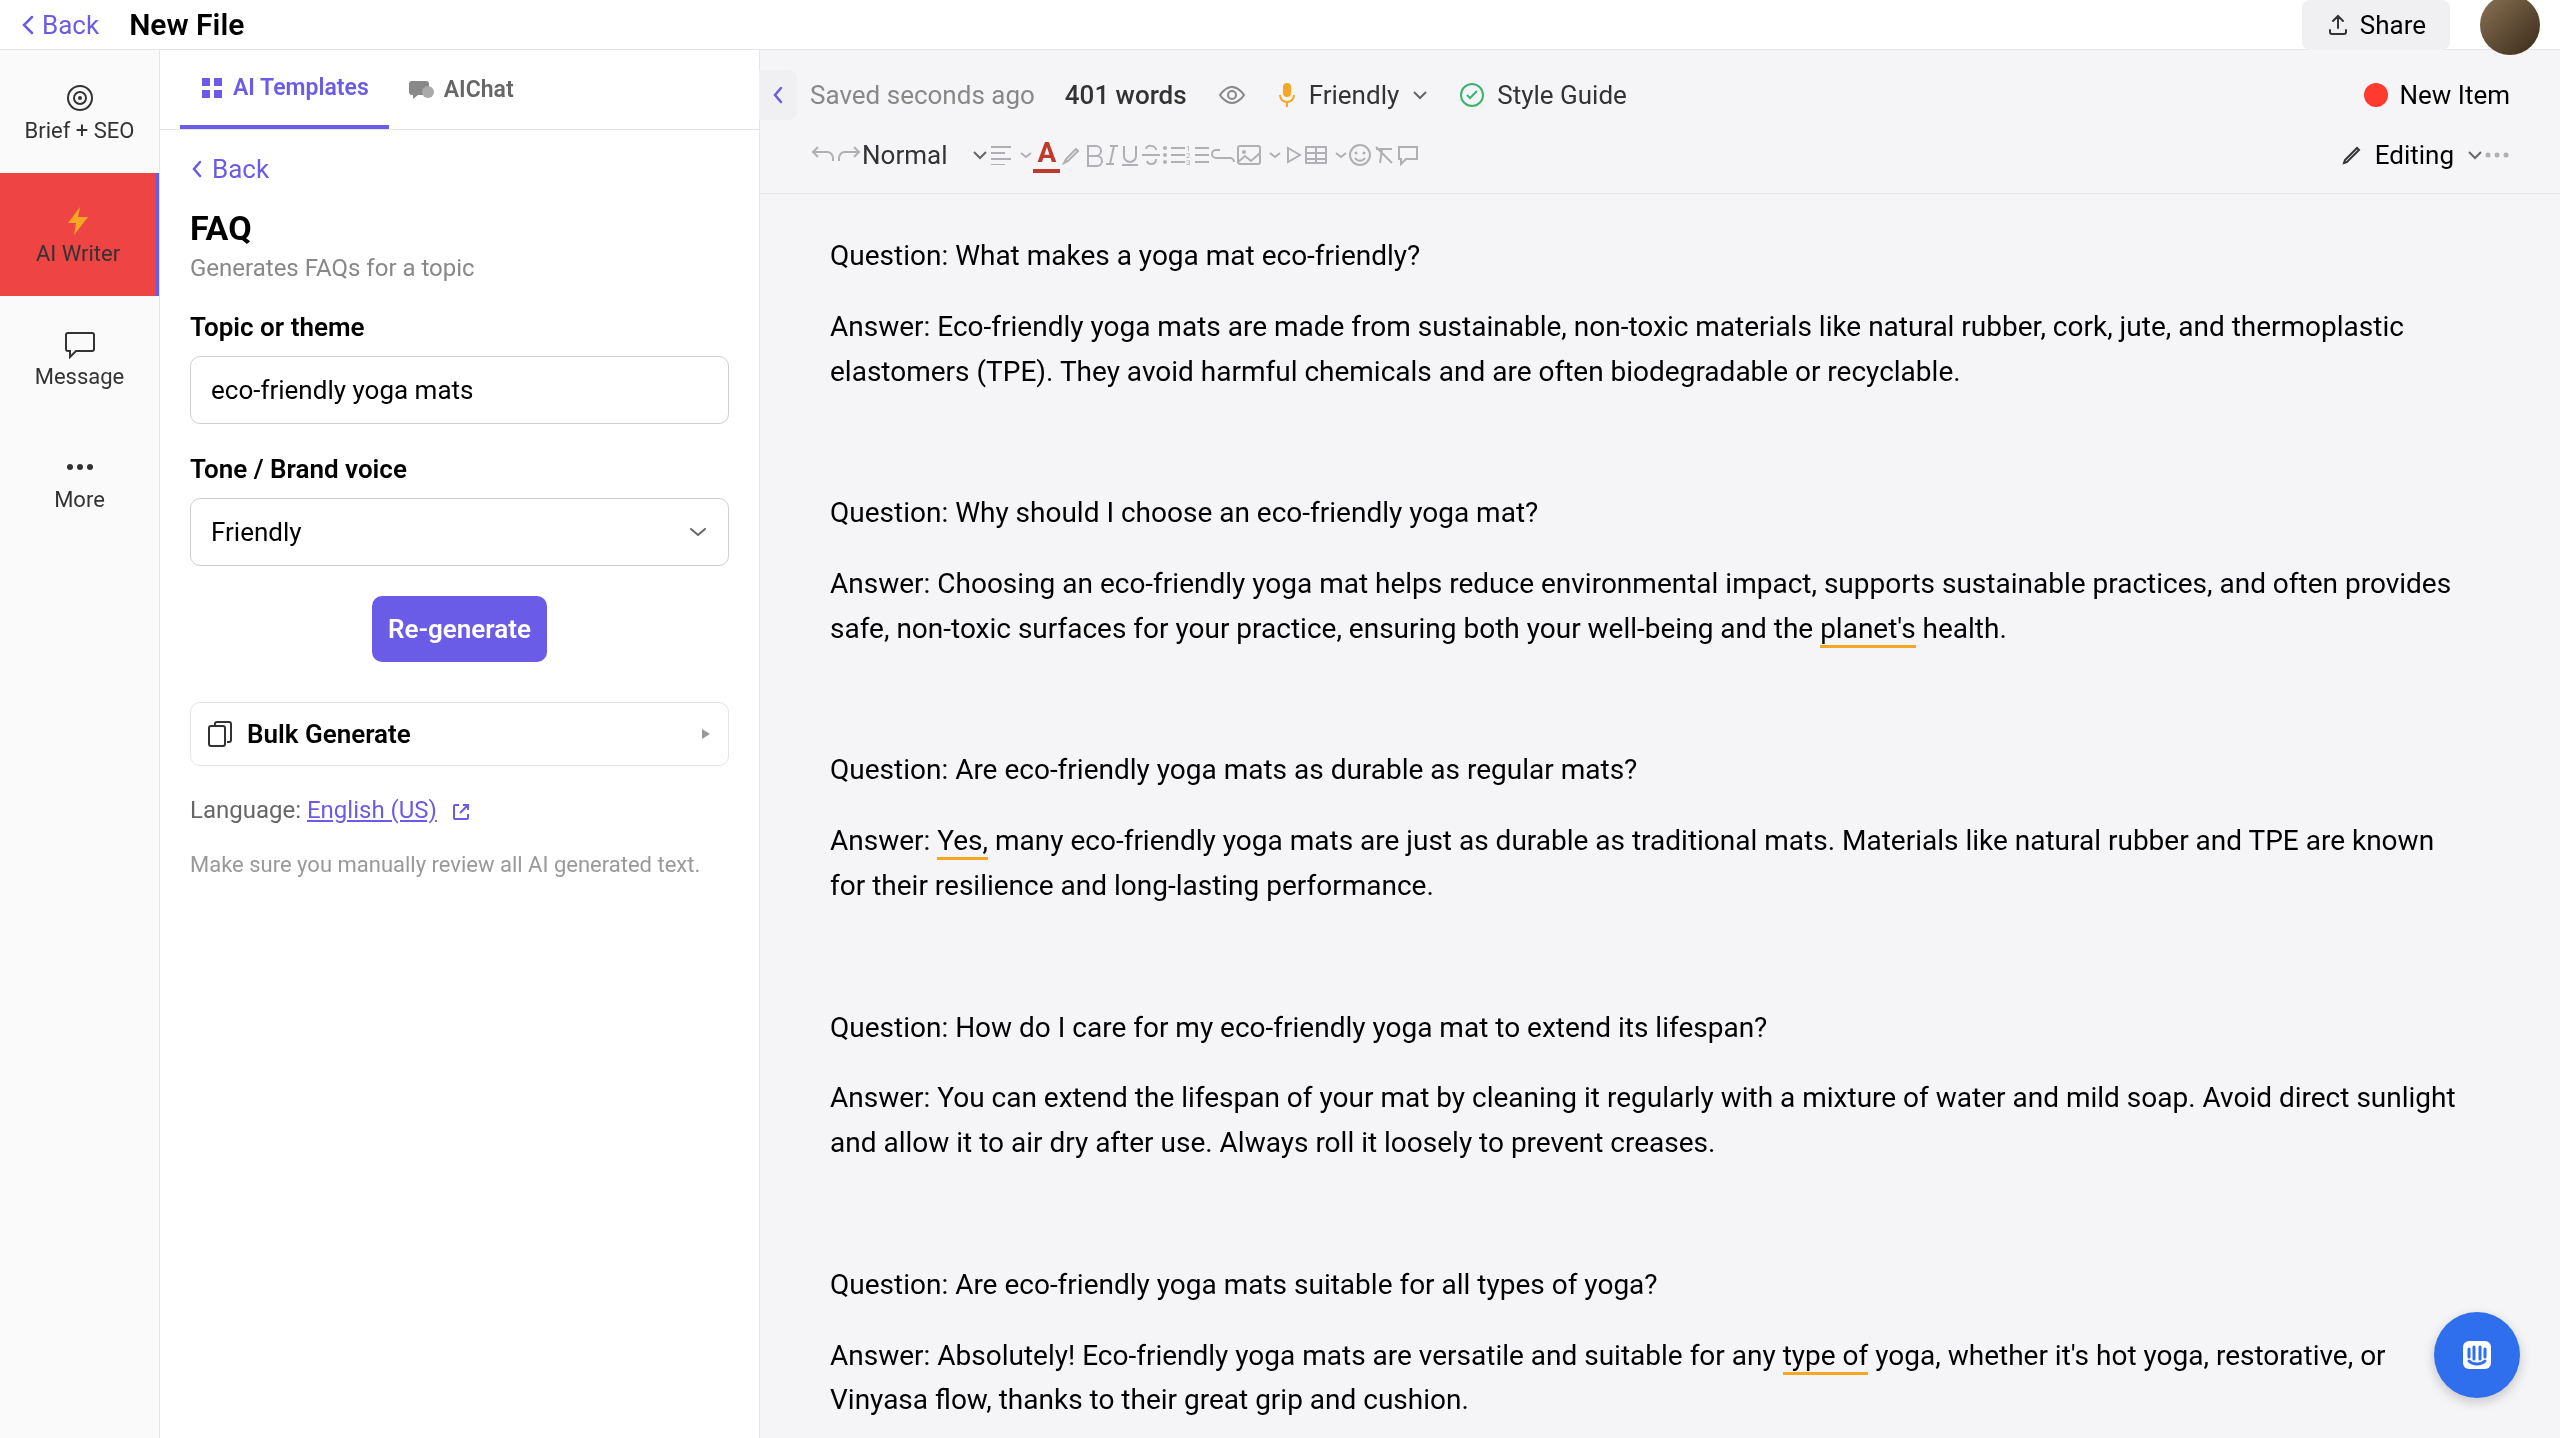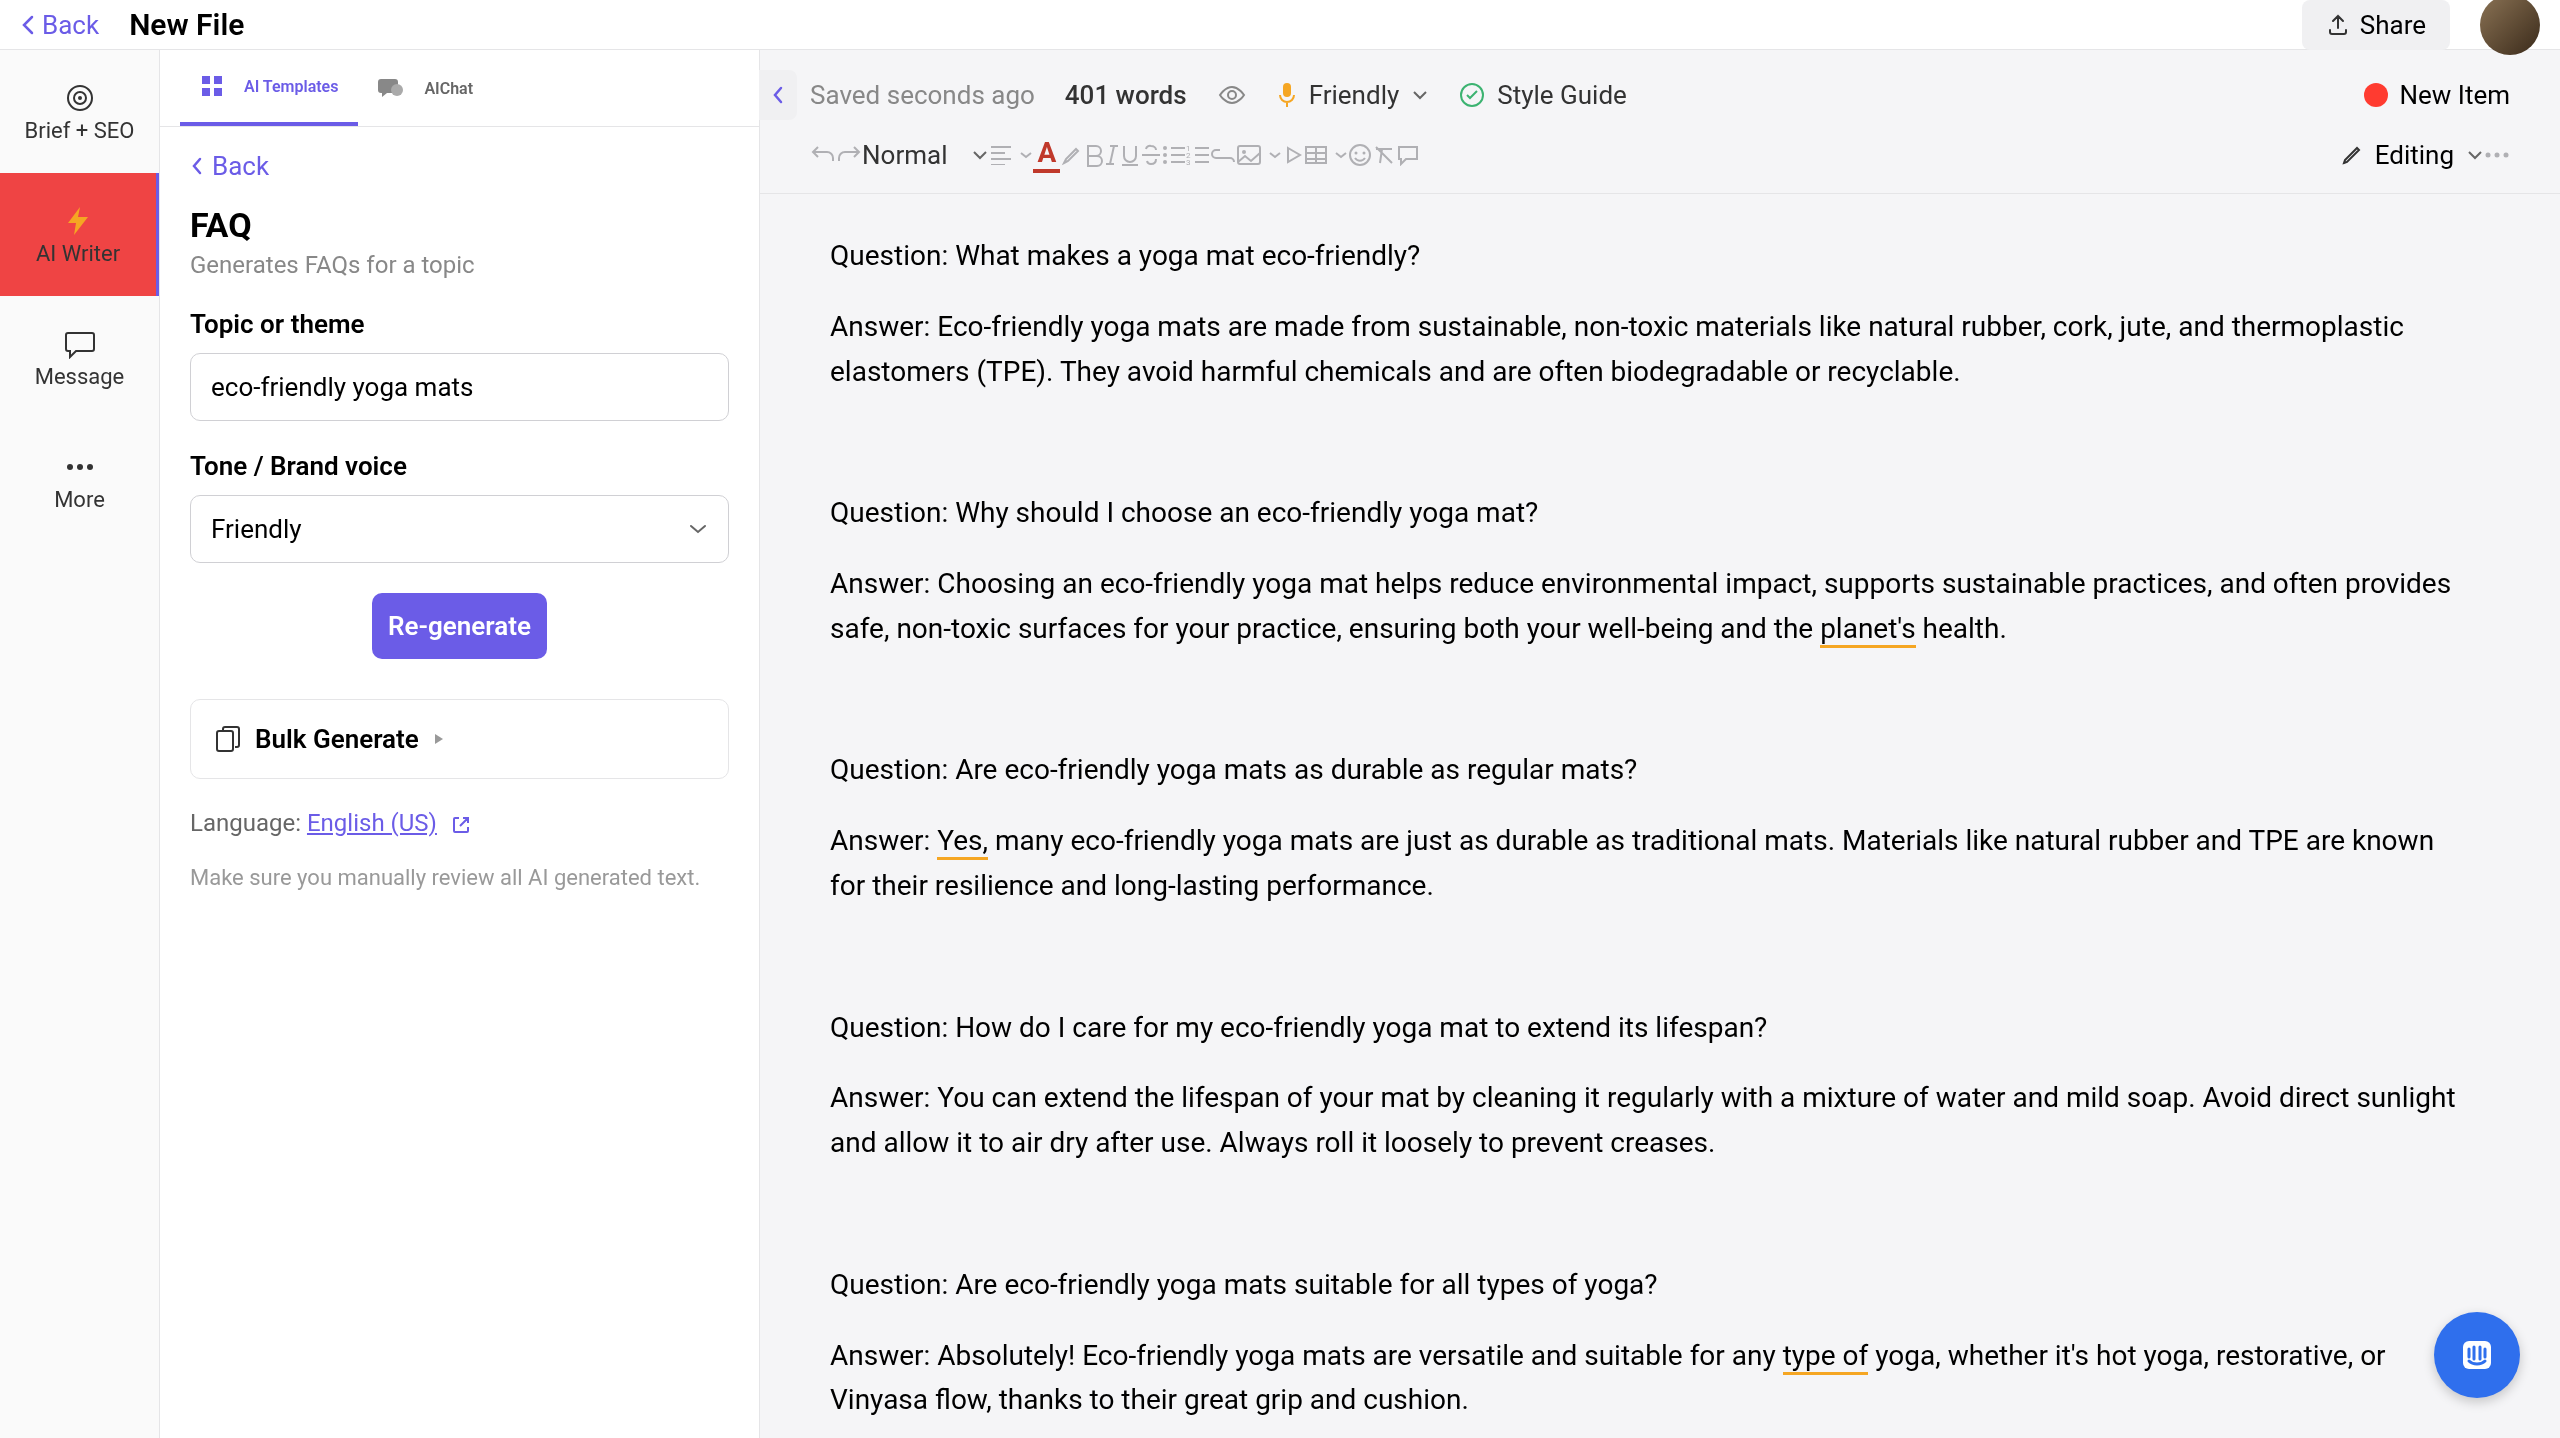--- a/index.html
+++ b/index.html
@@ -11,32 +11,32 @@
 .share-btn { background: #f0f0f2; border-radius: 8px; padding: 10px 24px; display: flex; align-items: center; gap: 10px; font-size: 26px; cursor: pointer; }
 .avatar { width: 60px; height: 60px; border-radius: 50%; background: linear-gradient(135deg,#8b7355,#3a2a1a); }
 .main { display: flex; height: calc(100% - 50px); }
 .icon-rail { width: 160px; background: #fafafa; border-right: 1px solid #e5e5e7; display: flex; flex-direction: column; }
 .rail-item { display: flex; flex-direction: column; align-items: center; justify-content: center; padding: 30px 10px; cursor: pointer; font-size: 22px; color: #333; gap: 2px; }
 .rail-item.active { background: #ef4444; border-right: 3px solid #6b5ce7; }
 .rail-item.writer svg { color: #f5a623; }
 .rail-icon { width: 36px; height: 36px; display: flex; align-items: center; justify-content: center; }
 .panel { width: 600px; background: #fff; border-right: 1px solid #e5e5e7; display: flex; flex-direction: column; }
 .panel-tabs { display: flex; border-bottom: 1px solid #e5e5e7; padding: 0 20px; position: relative; }
-.panel-tab { padding: 24px 20px; font-size: 16px; font-weight: 600; cursor: pointer; display: flex; align-items: center; gap: 20px; color: #666; }
+.panel-tab { padding: 24px 20px; font-size: 23px; font-weight: 600; cursor: pointer; display: flex; align-items: center; gap: 9px; color: #666; }
 .panel-tab.active { color: #6b5ce7; border-bottom: 4px solid #6b5ce7; }
 .collapse-caret { position: absolute; right: -38px; top: 20px; width: 38px; height: 50px; background: #f0f0f2; display: flex; align-items: center; justify-content: center; border-radius: 0 8px 8px 0; cursor: pointer; color: #6b5ce7; }
 .panel-body { padding: 24px 30px; }
 .panel-back { color: #6b5ce7; display: flex; align-items: center; gap: 8px; font-size: 26px; cursor: pointer; margin-bottom: 24px; }
 .panel-heading { font-size: 34px; font-weight: 700; margin-bottom: 6px; }
 .panel-sub { font-size: 24px; color: #888; margin-bottom: 30px; }
 .field-label { font-size: 26px; font-weight: 600; margin-bottom: 14px; }
 .text-input { width: 100%; border: 1px solid #d0d0d4; border-radius: 10px; padding: 18px 20px; font-size: 26px; margin-bottom: 30px; }
 .select { width: 100%; border: 1px solid #d0d0d4; border-radius: 10px; padding: 18px 20px; font-size: 26px; display: flex; justify-content: space-between; align-items: center; cursor: pointer; margin-bottom: 30px; }
 .regen-btn { background: #6b5ce7; color: #fff; border: none; border-radius: 10px; padding: 18px 16px; font-size: 26px; font-weight: 600; cursor: pointer; display: block; margin: 0 auto 40px; }
-.bulk-row { border: 1px solid #e5e5e7; border-radius: 10px; padding: 24px; display: flex; align-items: center; gap: 14px; font-size: 26px; font-weight: 600; cursor: pointer; margin-bottom: 30px; justify-content: flex-start; }
+.bulk-row { border: 1px solid #e5e5e7; border-radius: 10px; padding: 16px; display: flex; align-items: center; gap: 14px; font-size: 26px; font-weight: 600; cursor: pointer; margin-bottom: 30px; justify-content: space-between; }
 .bulk-left { display: flex; align-items: center; gap: 14px; }
 .lang-row { font-size: 24px; color: #666; margin-bottom: 24px; }
 .lang-row a { color: #6b5ce7; text-decoration: underline; }
 .disclaimer { font-size: 22px; color: #999; line-height: 1.5; }
 .editor-area { flex: 1; display: flex; flex-direction: column; }
 .editor-top { display: flex; align-items: center; padding: 30px 50px 16px; gap: 30px; font-size: 26px; }
 .saved { color: #888; }
 .wc { color: #333; font-weight: 500; }
 .eye-icon { color: #888; }
 .pill { display: flex; align-items: center; gap: 12px; color: #333; }

